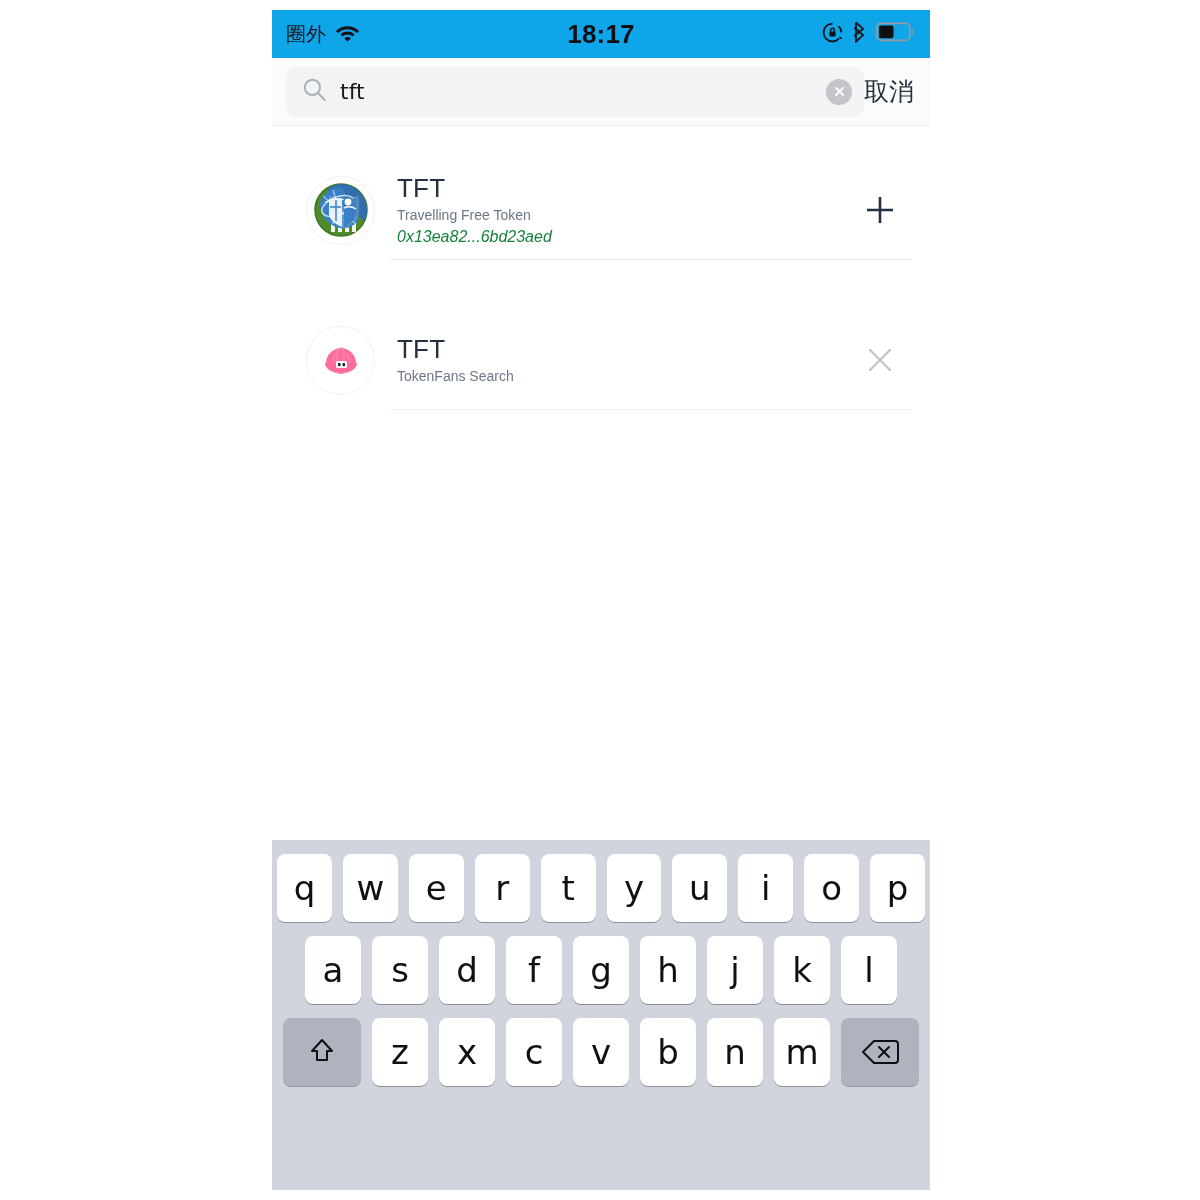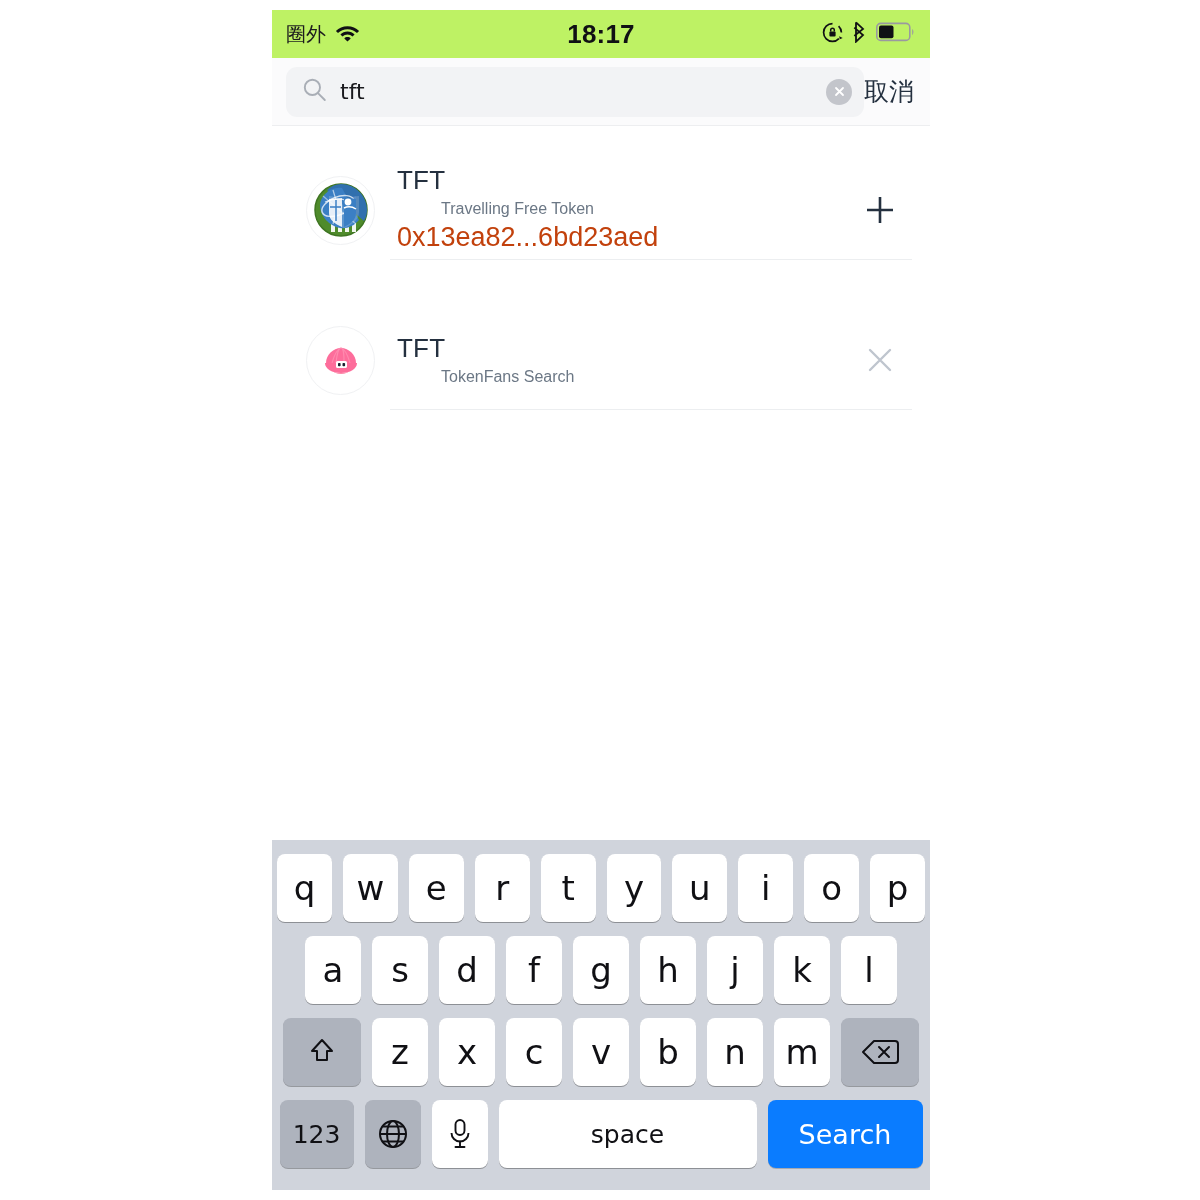--- a/index.html
+++ b/index.html
@@ -19,21 +19,21 @@
     width: 658px;
     height: 1180px;
     background: #ffffff;
     overflow: hidden;
   }
 
   
   .statusbar {
     position: relative;
     height: 48px;
-    background: #bef264;
+    background: #0ea5e9;
     display: flex;
     align-items: center;
     padding: 0 14px;
   }
   .sb-left {
     display: flex;
     align-items: center;
     gap: 9px;
   }
   .sb-carrier {
@@ -141,29 +141,29 @@
     justify-content: center;
     gap: 3px;
   }
   .row-symbol {
     font-size: 26px;
     color: #24303f;
     line-height: 1.15;
     letter-spacing: 0.2px;
   }
   .row-name {
-    font-size: 16px;
+    font-size: 14px;
     color: #6b7785;
     line-height: 1.2;
-    margin-left: 44px;
   }
   .row-addr {
-    font-size: 27px;
-    color: #c2410c;
+    font-size: 16px;
+    color: #15803d;
     line-height: 1.2;
+    font-style: italic;
   }
   .row-action {
     width: 56px;
     height: 56px;
     display: flex;
     align-items: center;
     justify-content: center;
     flex: 0 0 auto;
   }
 
@@ -385,35 +385,16 @@
       <div class="key">n</div>
       <div class="key">m</div>
       <div class="key dark wide">
         <svg width="38" height="30" viewBox="0 0 38 30">
           <path d="M13 4h21a3 3 0 013 3v16a3 3 0 01-3 3H13L2 15z" stroke="#101014" stroke-width="2" fill="none" stroke-linejoin="round"></path>
           <path d="M18 10l10 10M28 10l-10 10" stroke="#101014" stroke-width="2" stroke-linecap="round"></path>
         </svg>
       </div>
     </div>
 
-    <div class="krow r4">
-      <div class="key dark num">123</div>
-      <div class="key dark">
-        <svg width="34" height="34" viewBox="0 0 34 34">
-          <circle cx="17" cy="17" r="13" stroke="#101014" stroke-width="2" fill="none"></circle>
-          <ellipse cx="17" cy="17" rx="6" ry="13" stroke="#101014" stroke-width="2" fill="none"></ellipse>
-          <path d="M4 17h26M6.3 9.5h21.4M6.3 24.5h21.4" stroke="#101014" stroke-width="2" fill="none"></path>
-        </svg>
-      </div>
-      <div class="key">
-        <svg width="26" height="34" viewBox="0 0 26 34">
-          <rect x="8.5" y="3" width="9" height="15" rx="4.5" stroke="#101014" stroke-width="1.9" fill="none"></rect>
-          <path d="M4.5 16a8.5 8.5 0 0017 0" stroke="#101014" stroke-width="1.9" fill="none"></path>
-          <path d="M13 24.5v5M8.5 30h9" stroke="#101014" stroke-width="1.9" stroke-linecap="round"></path>
-        </svg>
-      </div>
-      <div class="key space">space</div>
-      <div class="key search">Search</div>
-    </div>
 
   </div>
 
 </div>
 
 </body></html>

